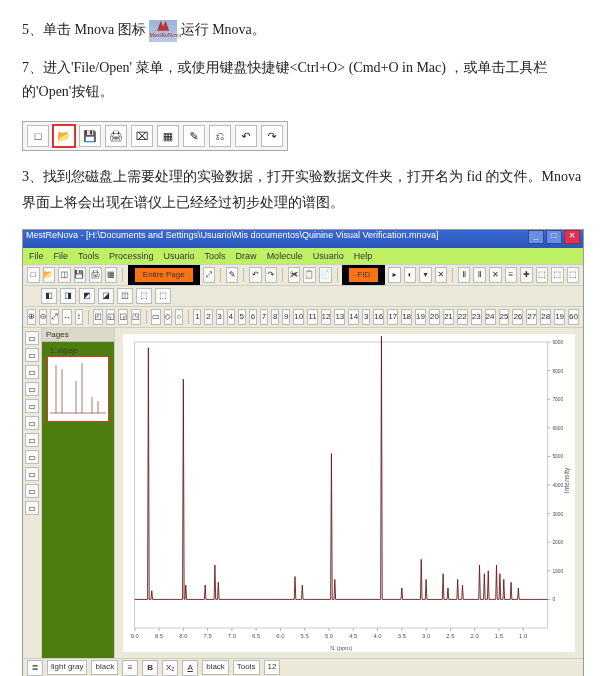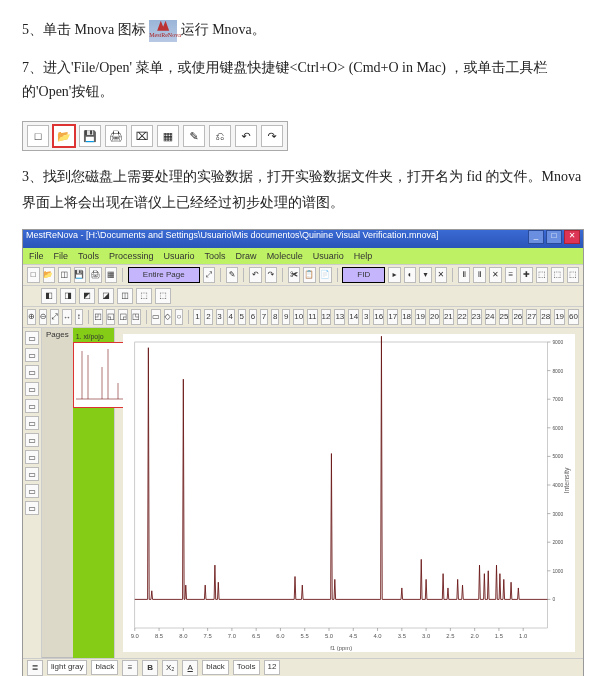--- a/index.html
+++ b/index.html
@@ -14,24 +14,24 @@
   .titlebar{height:18px;background:linear-gradient(#3a6ad4,#2a55b8);color:#fff;display:flex;padding:0 3px;justify-content:space-between}
   .titlebar .t{font-size:9px;white-space:nowrap;overflow:hidden}
   .winbtns{display:flex;gap:2px}
   .winbtn{width:14px;height:12px;background:#6b8fe0;border:1px solid #2a4a9a;color:#fff;font-size:8px;text-align:center;line-height:10px}
   .winbtn.close{background:#d35;border-color:#a23}
   .menubar{height:16px;background:#bef264;display:flex;gap:10px;padding:0 6px;align-items:center;border-bottom:1px solid #ccc}
   .mn{font-size:9px}
   .tbrow{height:20px;background:#ece9d8;border-bottom:1px solid #ccc;display:flex;align-items:center;gap:3px;padding:0 4px;overflow:hidden}
   .ic{width:14px;height:14px;border:1px solid #bbb;background:#fafafa;font-size:8px;text-align:center;line-height:13px}
   .sep{width:1px;height:14px;background:#bbb;margin:0 2px}
-  .pill{border:1px solid #000000;background:#c4b5fd;padding:0 14px;font-size:8px;height:14px;line-height:13px;white-space:nowrap}
+  .pill{border:7px solid #000000;background:#f97316;padding:0 8px;font-size:8px;height:14px;line-height:13px;white-space:nowrap}
   .workarea{display:flex;height:330px}
   .vstrip{width:16px;background:#ece9d8;border-right:1px solid #ccc;display:flex;flex-direction:column;gap:3px;padding:3px 1px;align-items:center}
-  .pagespanel{width:72px;background:#84cc16;border-right:1px solid #ccc;display:flex;flex-direction:row}
+  .pagespanel{width:72px;background:#4d7c0f;border-right:1px solid #ccc;display:flex;flex-direction:column}
   .pagespanel .hdr{font-size:8px;padding:2px 4px;background:#dcd9c8;border-bottom:1px solid #bbb}
   .thumb{margin:4px auto;width:60px;height:64px;border:1px solid #d33;background:#fff;position:relative}
   .thumb svg{width:100%;height:100%}
   .thumb .cap{position:absolute;top:-10px;left:2px;font-size:7px}
   .plotwrap{flex:1;background:#fff;position:relative;margin:6px 8px}
   .plotwrap svg{width:100%;height:100%;display:block}
   .yaxis-label{position:absolute;right:-4px;top:45%;transform:rotate(-90deg);font-size:7px;color:#666}
   .btoolbar{height:18px;background:#ece9d8;border-top:1px solid #ccc;display:flex;align-items:center;gap:4px;padding:0 4px}
   .sel{border:1px solid #bbb;background:#fff;font-size:8px;padding:0 3px;height:13px;line-height:12px}
 </style>

